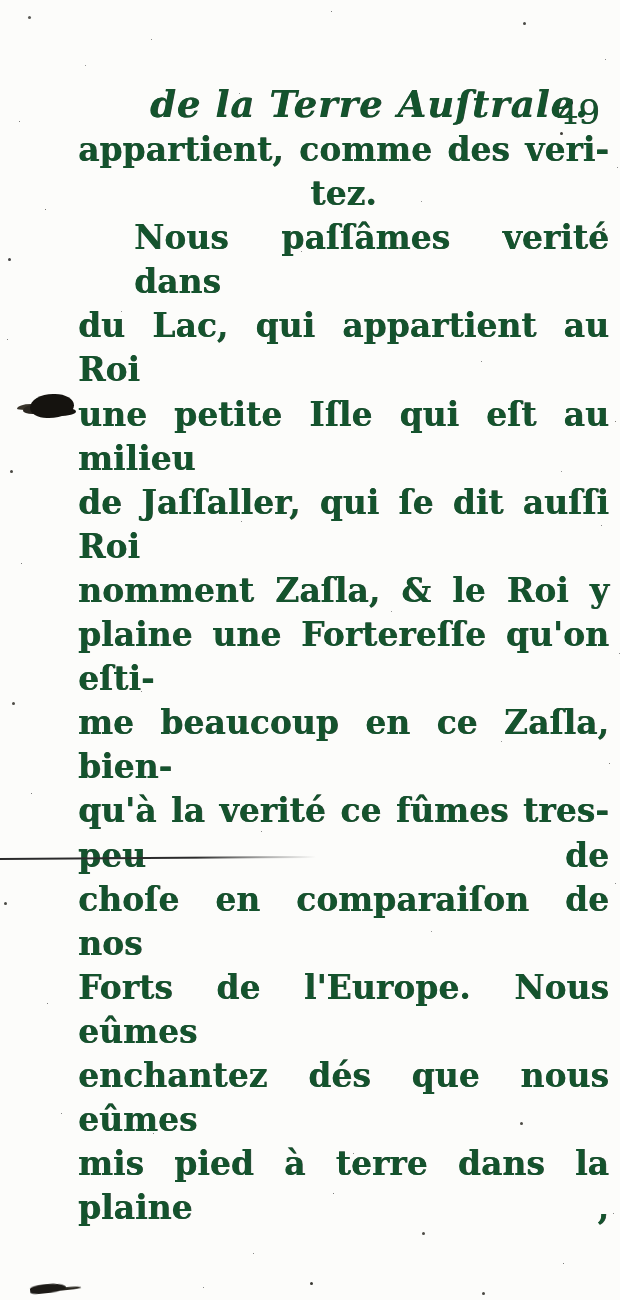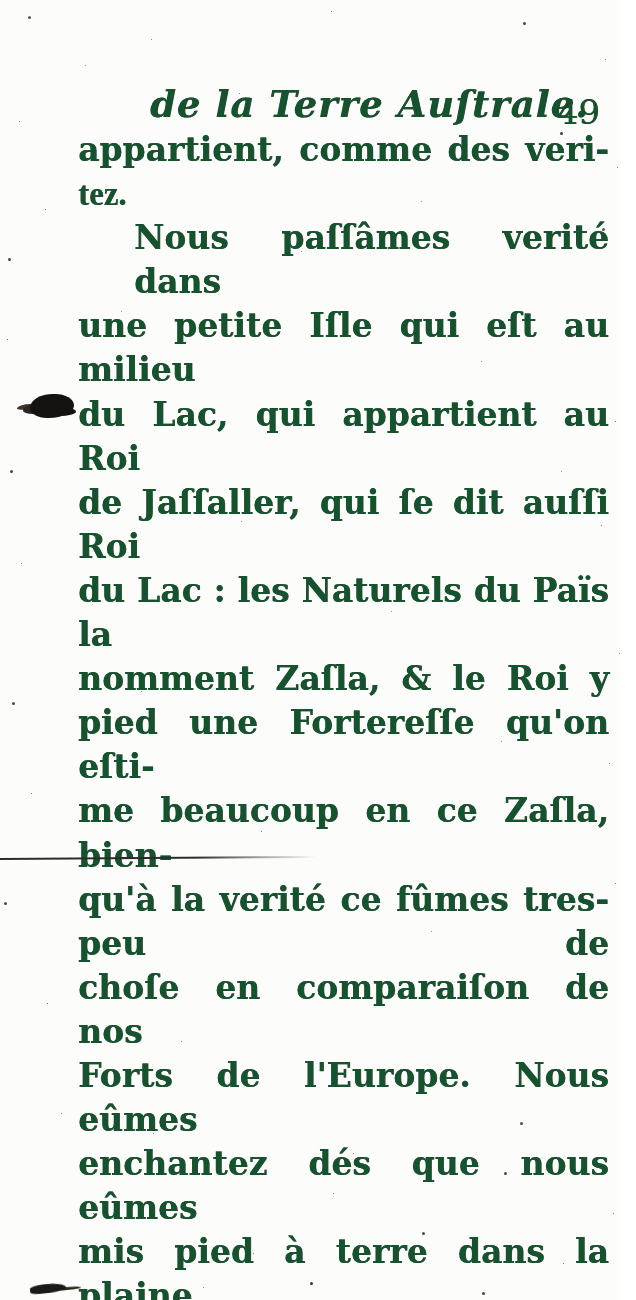--- a/index.html
+++ b/index.html
@@ -26,21 +26,21 @@
   }
   
   .text-block{
     position:absolute;left:78px;top:128px;width:531px;
     font-size:33px;font-weight:700;line-height:44.1px;
     text-shadow:0.4px 0.4px 0.6px rgba(10,10,10,.7);
   }
   .line{white-space:normal;}
   .just{text-align:justify;text-align-last:justify;}
   .indent{padding-left:56px;}
-  .short{text-align:left;font-family:Liberation Serif, serif;}
+  .short{text-align:center;}
   
   .ink-blot{
     position:absolute;left:30px;top:394px;width:44px;height:24px;
     background:#15130f;border-radius:55% 45% 60% 40%/60% 50% 55% 45%;
     box-shadow:-14px 3px 0 -7px #2a2620,-22px 1px 0 -9px #3a352c,10px 6px 0 -8px #15130f;
     filter:blur(.4px);
   }
   .fold-line{
     position:absolute;left:0;top:857px;width:316px;height:2px;
     background:linear-gradient(to right,#2b2b2b 0%,#2b2b2b 62%,rgba(40,40,40,.35) 85%,transparent 100%);
@@ -84,26 +84,25 @@
 
   <div class="speckles"></div>
 
   <div class="header-title">de la Terre Auſtrale.</div>
   <div class="page-number">49</div>
 
   <div class="text-block">
     <div class="line just">appartient, comme des veri-</div>
     <div class="line short">tez.</div>
     <div class="line just indent">Nous paſſâmes verité dans</div>
+    <div class="line just">du Lac, qui appartient au Roi</div>
     <div class="line just">une petite Iſle qui eſt au milieu</div>
-    <div class="line just">du Lac, qui appartient au Roi</div>
     <div class="line just">de Jaſſaller, qui ſe dit auſſi Roi</div>
-    <div class="line just">du Lac : les Naturels du Païs la</div>
     <div class="line just">nomment Zaſla, &amp; le Roi y</div>
-    <div class="line just">pied une Fortereſſe qu'on eſti-</div>
+    <div class="line just">plaine une Fortereſſe qu'on eſti-</div>
     <div class="line just">me beaucoup en ce Zaſla, bien-</div>
     <div class="line just">qu'à la verité ce fûmes tres-peu de</div>
     <div class="line just">choſe en comparaiſon de nos</div>
     <div class="line just">Forts de l'Europe. Nous eûmes</div>
     <div class="line just">enchantez dés que nous eûmes</div>
     <div class="line just">mis pied à terre dans la plaine ,</div>
 
   </div>
 
   <div class="ink-blot"></div>

